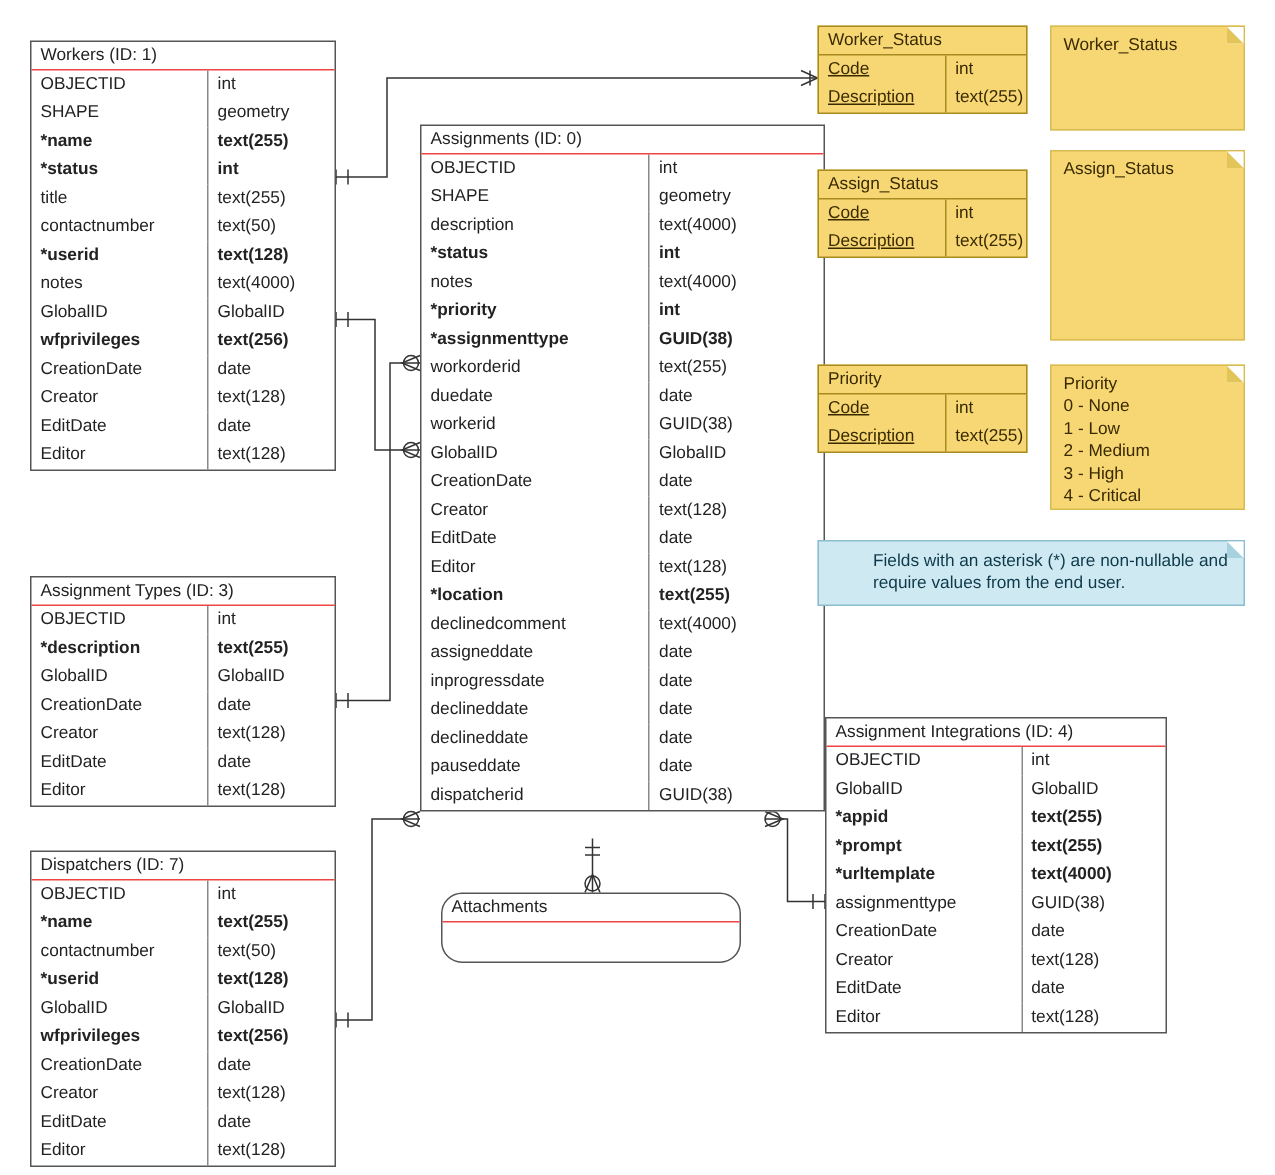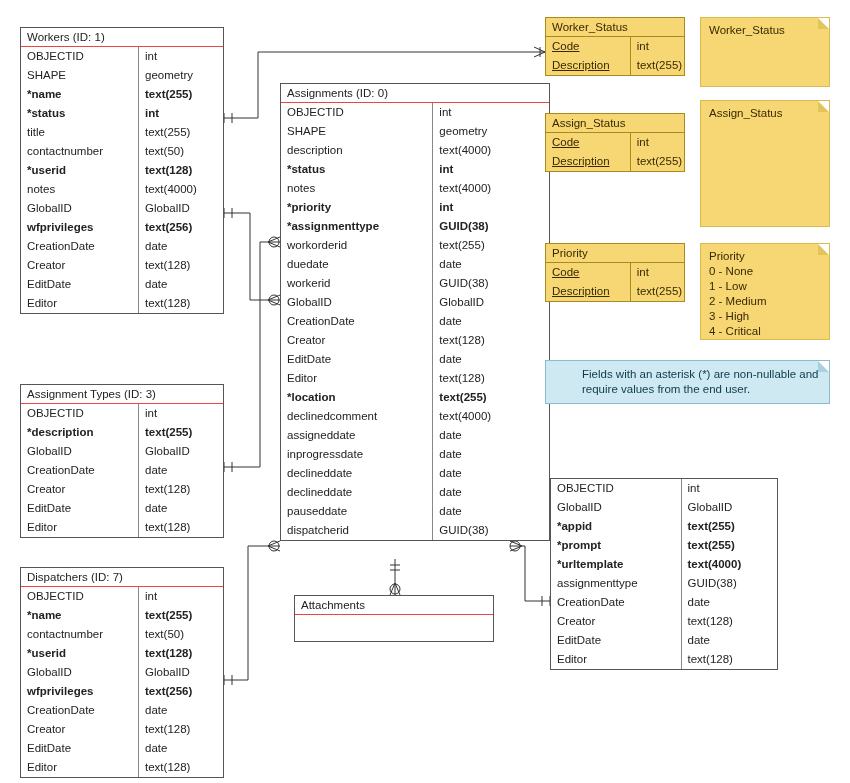--- a/index.html
+++ b/index.html
@@ -418,26 +418,27 @@
           <div class="c1">pauseddate</div>
           <div class="c2">date</div>
         </div>
         <div class="row">
           <div class="c1">dispatcherid</div>
           <div class="c2">GUID(38)</div>
         </div>
       </div>
   </div>
 
-  <div class="entity" style="left:294px; top:595px; width:200px;">
+  <div class="entity" style="left:294px; top:595px; width:200px;border-radius:14px;">
     <div class="title">Attachments</div>
     <div class="attachments-body"></div>
   </div>
 
   <div class="entity" style="left:550px; top:478px; width:228px;">
+    <div class="title">Assignment Integrations (ID: 4)</div>
     <div>
         <div class="row">
           <div class="c1">OBJECTID</div>
           <div class="c2">int</div>
         </div>
         <div class="row">
           <div class="c1">GlobalID</div>
           <div class="c2">GlobalID</div>
         </div>
         <div class="row bold">

